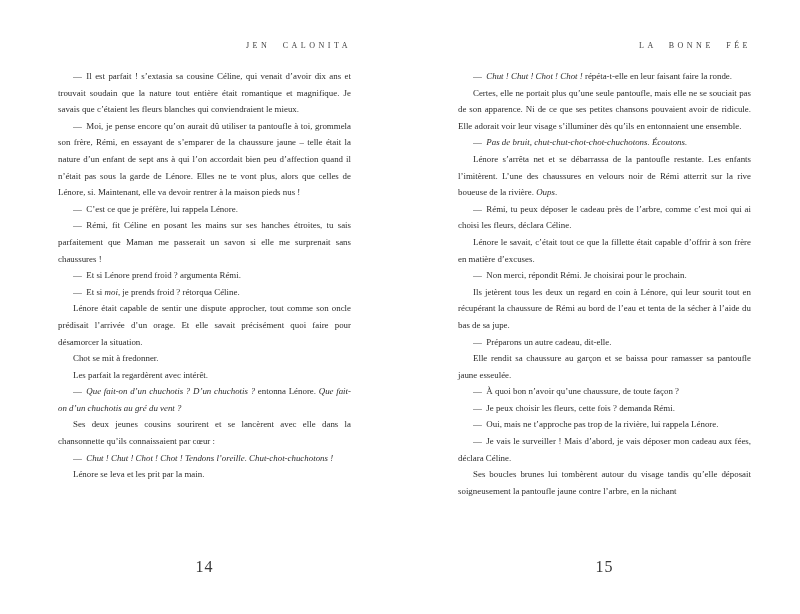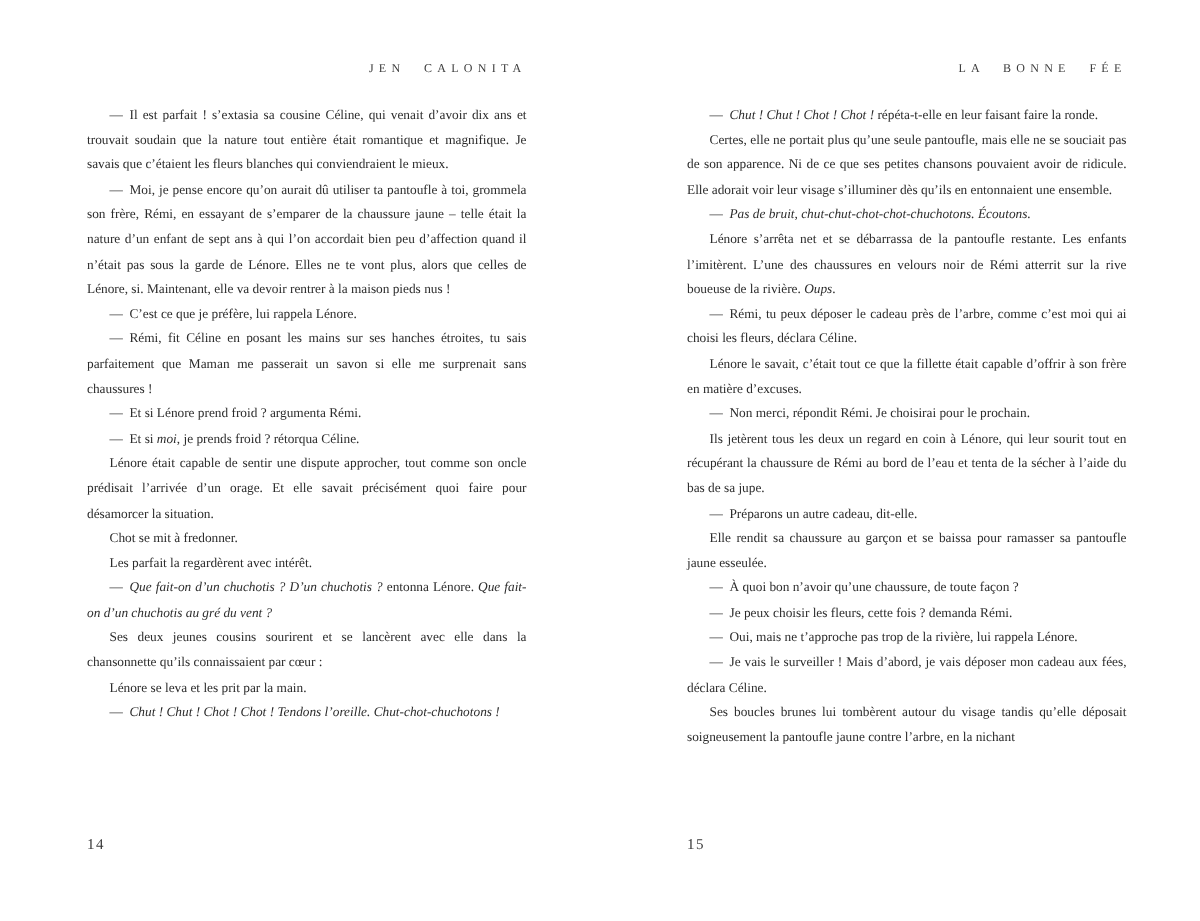--- a/index.html
+++ b/index.html
@@ -51,22 +51,22 @@
     color: #2c2c2c;
   }
   .page-body .it {
     font-style: italic;
   }
   .folio {
     position: absolute;
     top: 558px;
     left: 0;
     right: 0;
-    text-align: left;
-    font-size: 10px;
+    text-align: center;
+    font-size: 16px;
     letter-spacing: 1px;
     color: #383838;
   }
 </style>
 </head>
 <body>
 
 <div class="page page-left">
   <div class="running-head">JEN CALONITA</div>
   <div class="page-body">
@@ -74,22 +74,22 @@
       <p><span>— Moi, je pense encore qu’on aurait dû utiliser ta pantoufle à toi, grommela son frère, Rémi, en essayant de s’emparer de la chaussure jaune – telle était la nature d’un enfant de sept ans à qui l’on accordait bien peu d’affection quand il n’était pas sous la garde de Lénore. Elles ne te vont plus, alors que celles de Lénore, si. Maintenant, elle va devoir rentrer à la maison pieds nus !</span></p>
       <p><span>— C’est ce que je préfère, lui rappela Lénore.</span></p>
       <p><span>— Rémi, fit Céline en posant les mains sur ses hanches étroites, tu sais parfaitement que Maman me passerait un savon si elle me surprenait sans chaussures !</span></p>
       <p><span>— Et si Lénore prend froid ? argumenta Rémi.</span></p>
       <p><span>— Et si </span><span class="it">moi</span><span>, je prends froid ? rétorqua Céline.</span></p>
       <p><span>Lénore était capable de sentir une dispute approcher, tout comme son oncle prédisait l’arrivée d’un orage. Et elle savait précisément quoi faire pour désamorcer la situation.</span></p>
       <p><span>Chot se mit à fredonner.</span></p>
       <p><span>Les parfait la regardèrent avec intérêt.</span></p>
       <p><span>— </span><span class="it">Que fait-on d’un chuchotis ? D’un chuchotis ?</span><span> entonna Lénore. </span><span class="it">Que fait-on d’un chuchotis au gré du vent ?</span></p>
       <p><span>Ses deux jeunes cousins sourirent et se lancèrent avec elle dans la chansonnette qu’ils connaissaient par cœur :</span></p>
+      <p><span>— </span><span class="it">Chut ! Chut ! Chot ! Chot ! Tendons l’oreille. Chut-chot-chuchotons !</span></p>
       <p><span>Lénore se leva et les prit par la main.</span></p>
-      <p><span>— </span><span class="it">Chut ! Chut ! Chot ! Chot ! Tendons l’oreille. Chut-chot-chuchotons !</span></p>
     </div>
   <div class="folio">14</div>
 </div>
 
 <div class="page page-right">
   <div class="running-head">LA BONNE FÉE</div>
   <div class="page-body">
       <p><span>— </span><span class="it">Chut ! Chut ! Chot ! Chot !</span><span> répéta-t-elle en leur faisant faire la ronde.</span></p>
       <p><span>Certes, elle ne portait plus qu’une seule pantoufle, mais elle ne se souciait pas de son apparence. Ni de ce que ses petites chansons pouvaient avoir de ridicule. Elle adorait voir leur visage s’illuminer dès qu’ils en entonnaient une ensemble.</span></p>
       <p><span>— </span><span class="it">Pas de bruit, chut-chut-chot-chot-chuchotons. Écoutons.</span></p>

